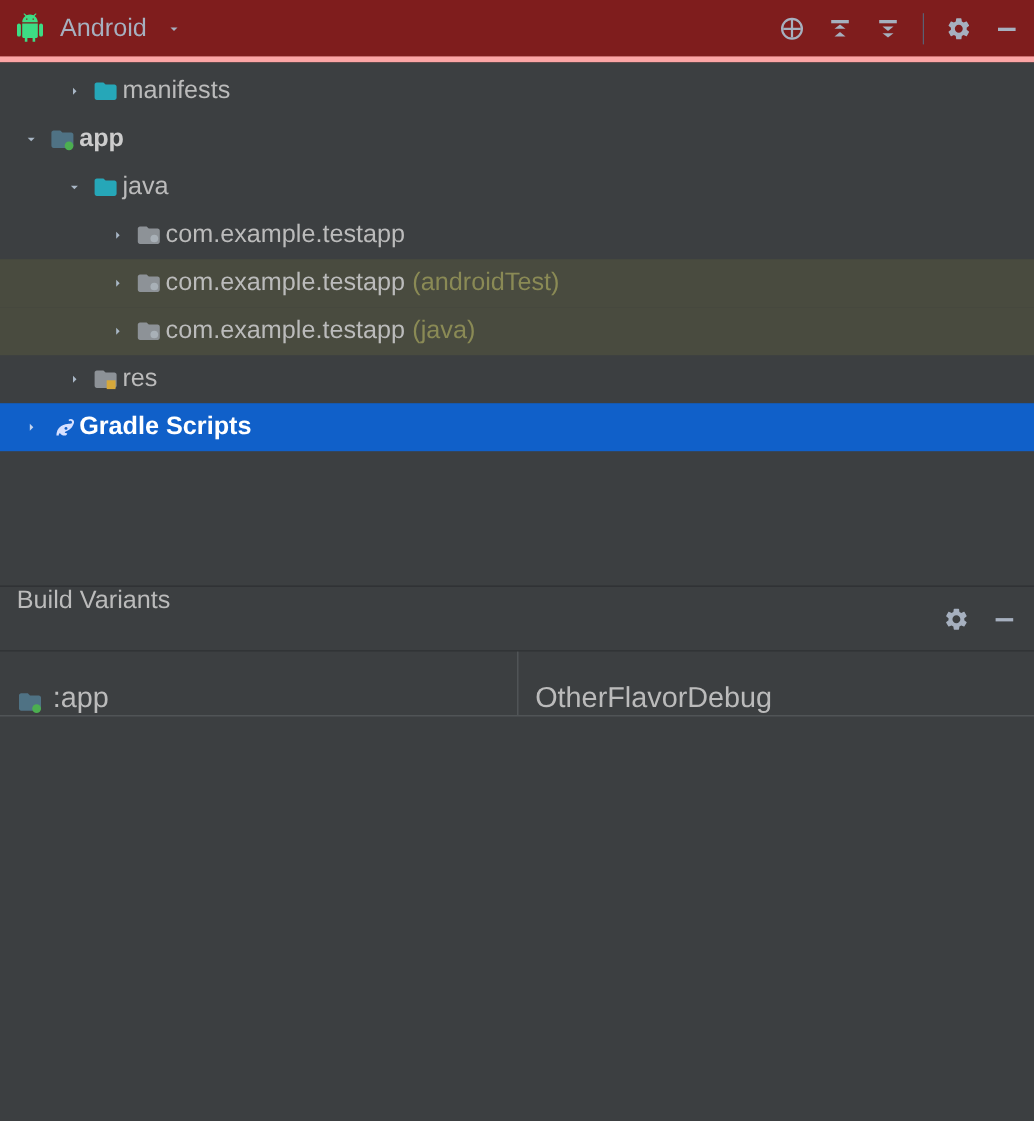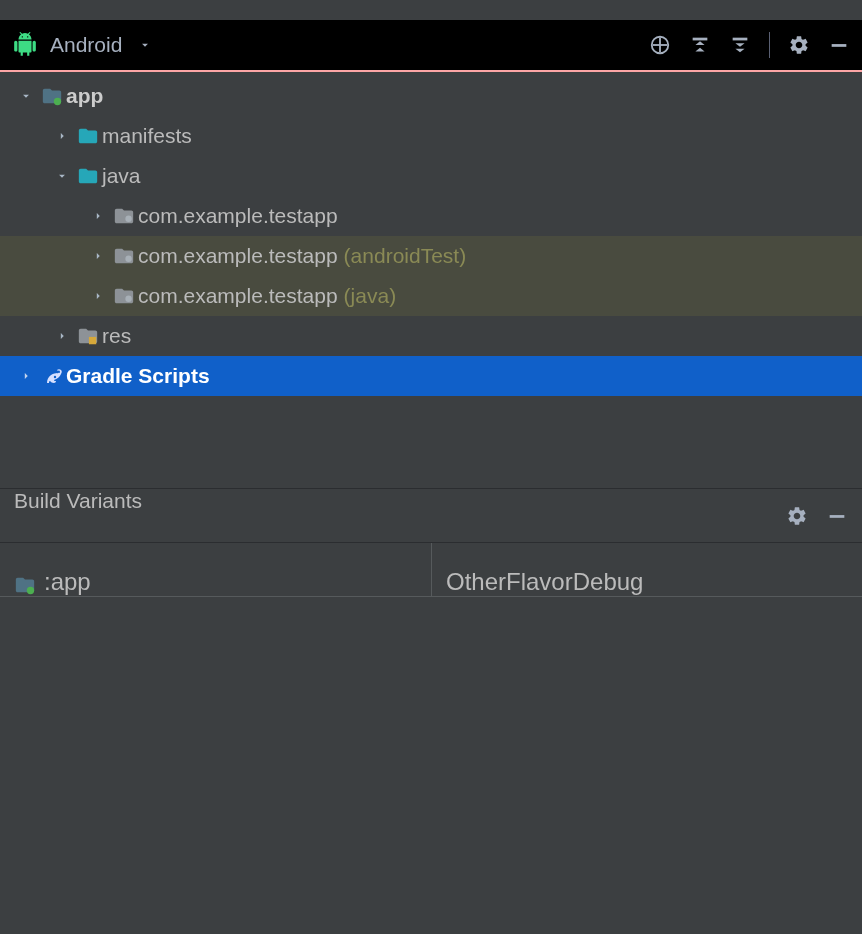--- a/index.html
+++ b/index.html
@@ -14,25 +14,24 @@
   flex-direction: column;
 }
 .top-panel {
   display: flex;
   flex-direction: column;
   height: 488px;
 }
 .toolbar {
   display: flex;
   align-items: center;
-  background: #000000;
+  background: #7f1d1d;
   height: 52px;
   padding: 0 12px;
-  border-bottom: 2px solid #fca5a5;
-  margin-top: 20px;
+  border-bottom: 5px solid #fca5a5;
 }
 .toolbar-left {
   display: flex;
   align-items: center;
   gap: 8px;
 }
 .toolbar-title {
   color: #a6b0bf;
   font-size: 21px;
   margin-left: 4px;
@@ -196,48 +195,48 @@
       <span class="toolbar-icon">
         <svg width="22" height="22" viewBox="0 0 24 24">
             <rect x="4" y="11" width="16" height="3" fill="currentColor"></rect>
           </svg>
       </span>
     </div>
   </div>
 
   <div class="tree">
     <div class="tree-row">
+      <span class="indent" style="width:50px"></span>
+      <span class="chevron">
+          <svg width="14" height="14" viewBox="0 0 24 24">
+            <path fill="currentColor" d="M10 17l5-5-5-5v10z"></path>
+          </svg>
+        </span>
+      <span class="node-icon">
+        <svg width="22" height="22" viewBox="0 0 24 24">
+            <path fill="#26a7b8" d="M10 4H4c-1.1 0-2 .9-2 2v12c0 1.1.9 2 2 2h16c1.1 0 2-.9 2-2V8c0-1.1-.9-2-2-2h-8l-2-2z"></path>
+          </svg>
+      </span>
+      <span class="label">manifests</span>
+    </div>
+
+    <div class="tree-row">
       <span class="indent" style="width:14px"></span>
       <span class="chevron">
           <svg width="14" height="14" viewBox="0 0 24 24">
             <path fill="currentColor" d="M7 10l5 5 5-5z"></path>
           </svg>
         </span>
       <span class="node-icon">
         <svg width="22" height="22" viewBox="0 0 24 24">
             <path fill="#4f7284" d="M10 4H4c-1.1 0-2 .9-2 2v12c0 1.1.9 2 2 2h16c1.1 0 2-.9 2-2V8c0-1.1-.9-2-2-2h-8l-2-2z"></path>
             <circle cx="18" cy="18" r="4" fill="#4caf50"></circle>
           </svg>
       </span>
       <span class="label bold">app</span>
-    </div>
-
-    <div class="tree-row">
-      <span class="indent" style="width:50px"></span>
-      <span class="chevron">
-          <svg width="14" height="14" viewBox="0 0 24 24">
-            <path fill="currentColor" d="M10 17l5-5-5-5v10z"></path>
-          </svg>
-        </span>
-      <span class="node-icon">
-        <svg width="22" height="22" viewBox="0 0 24 24">
-            <path fill="#26a7b8" d="M10 4H4c-1.1 0-2 .9-2 2v12c0 1.1.9 2 2 2h16c1.1 0 2-.9 2-2V8c0-1.1-.9-2-2-2h-8l-2-2z"></path>
-          </svg>
-      </span>
-      <span class="label">manifests</span>
     </div>
 
     <div class="tree-row">
       <span class="indent" style="width:50px"></span>
       <span class="chevron">
           <svg width="14" height="14" viewBox="0 0 24 24">
             <path fill="currentColor" d="M7 10l5 5 5-5z"></path>
           </svg>
         </span>
       <span class="node-icon">

